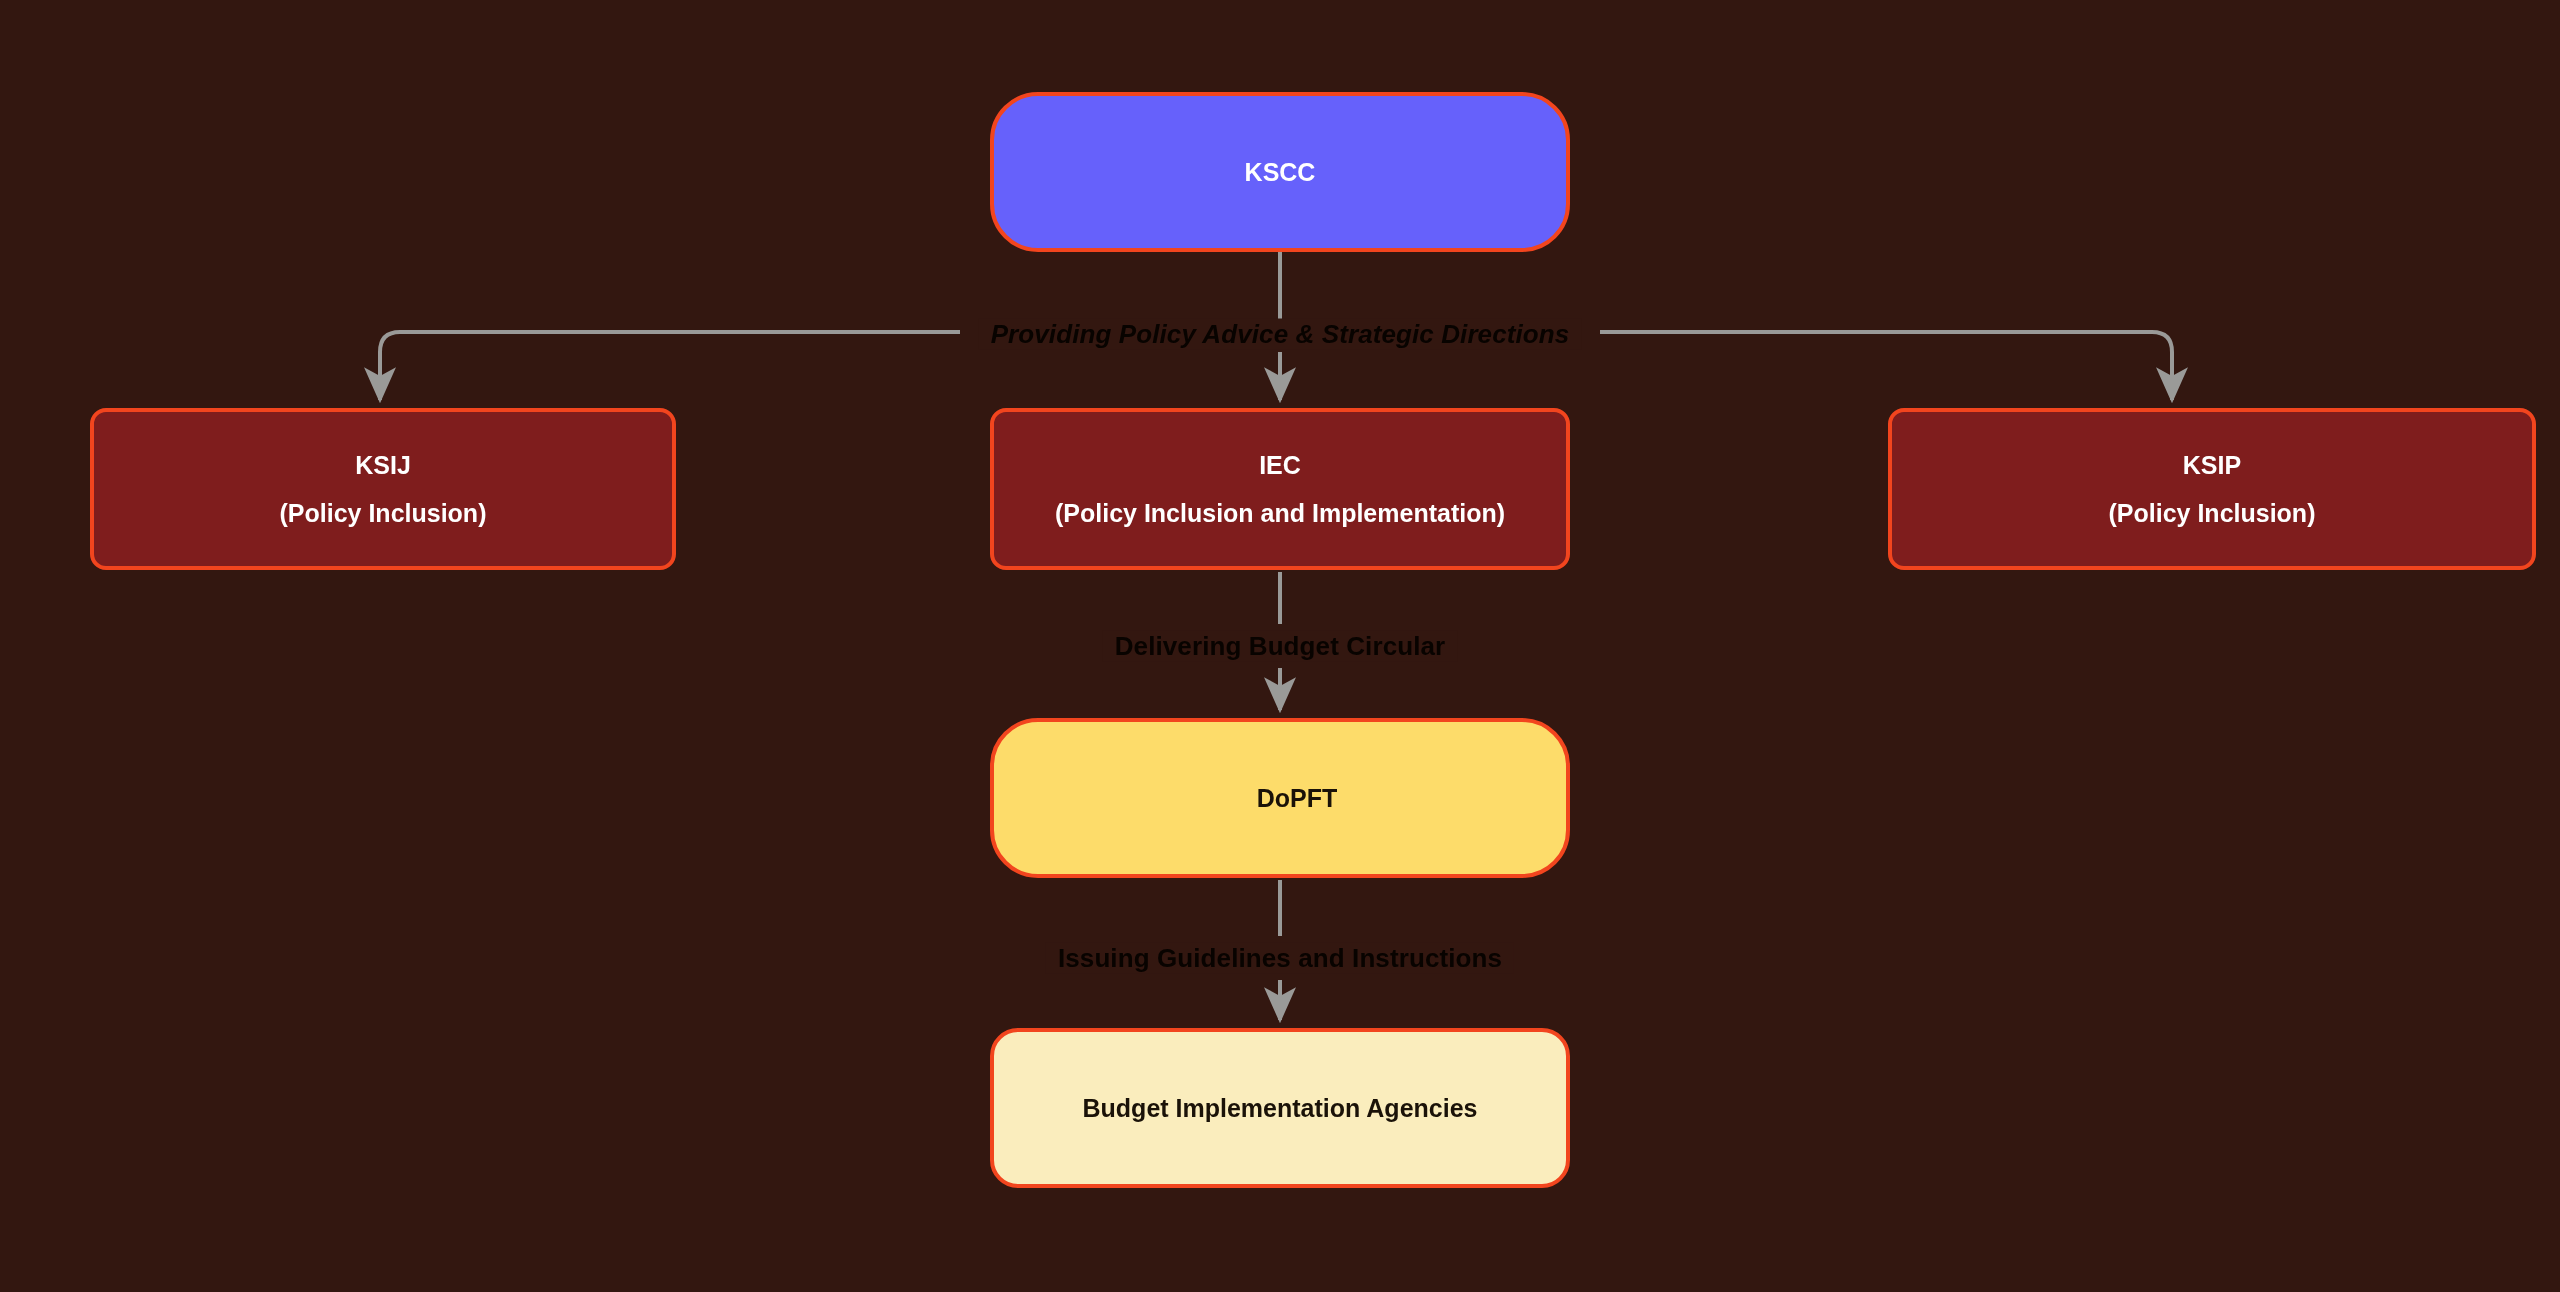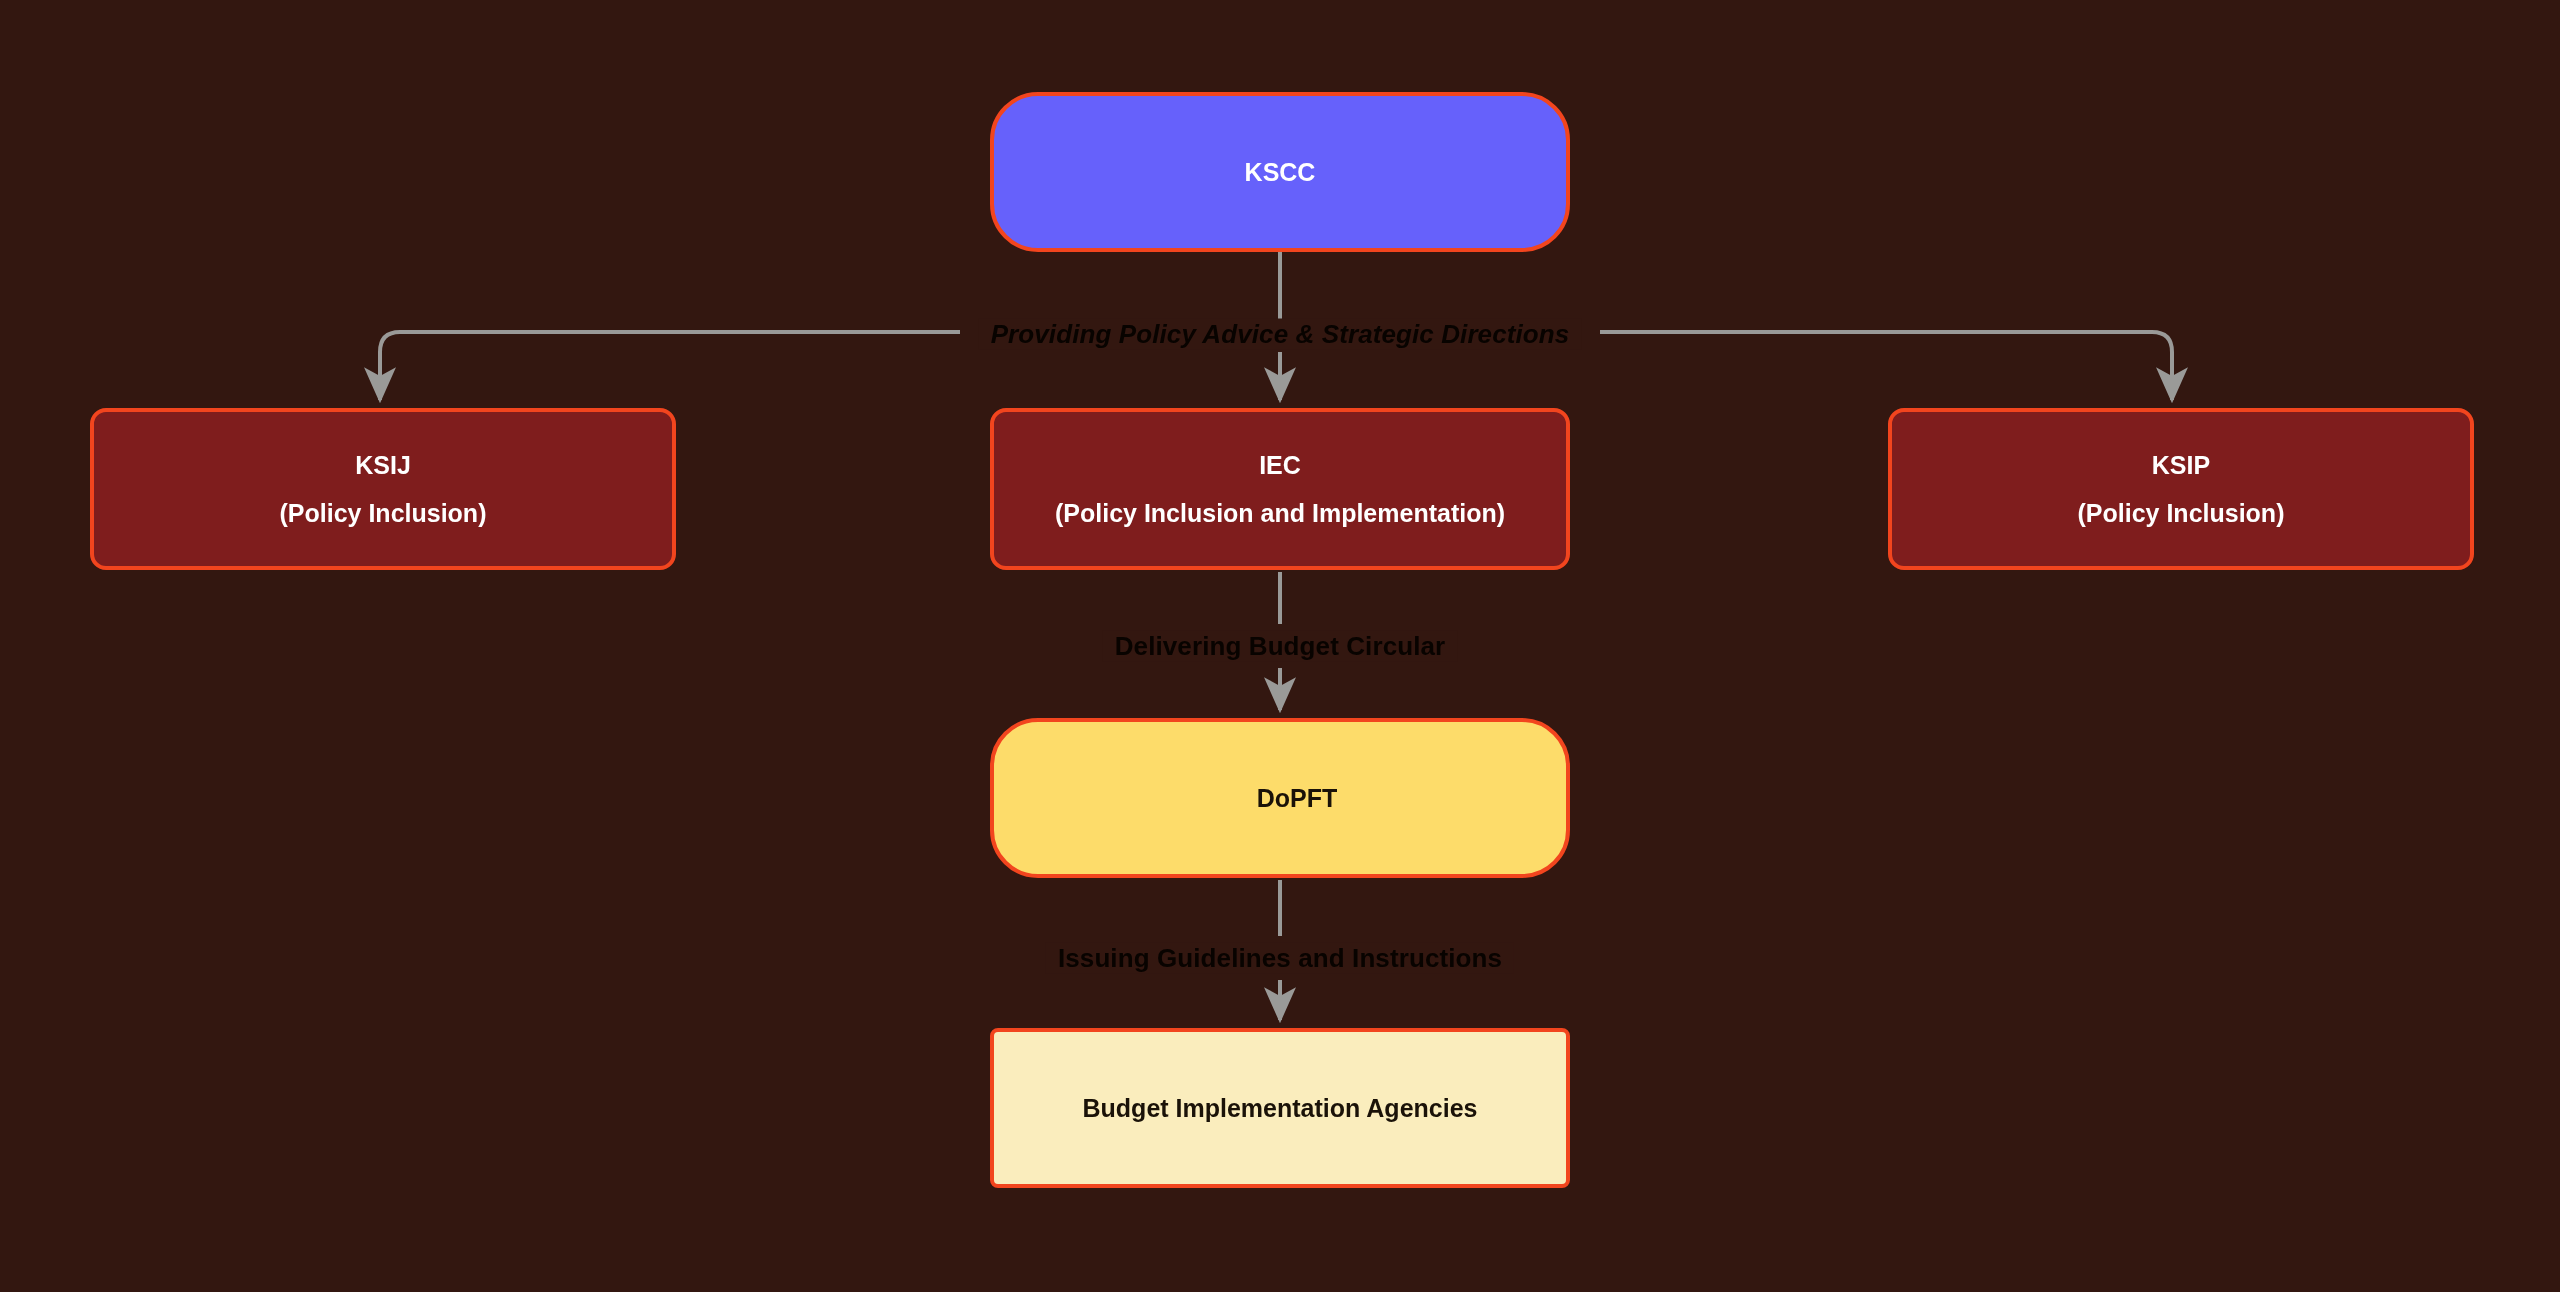--- a/index.html
+++ b/index.html
@@ -67,21 +67,21 @@
     height: 162px;
     background: #7f1d1d;
     border-color: #F2451E;
     border-radius: 16px;
     color: #FFFFFF;
     font-size: 25px;
     font-weight: 600;
   }
   #node-ksij { left: 90px;  width: 586px; }
   #node-iec  { left: 990px; width: 580px; }
-  #node-ksip { left: 1888px; width: 586px; }
+  #node-ksip { left: 1888px; width: 648px; }
   .node.red .subtitle {
     font-weight: 600;
     margin-top: 12px;
   }
 
   
   #node-dopft {
     left: 990px;
     top: 718px;
     width: 580px;
@@ -96,21 +96,21 @@
   }
 
   
   #node-agencies {
     left: 990px;
     top: 1028px;
     width: 580px;
     height: 160px;
     background: #FAEDBD;
     border-color: #F2451E;
-    border-radius: 8px;
+    border-radius: 28px;
     color: #1A1208;
     font-size: 25px;
     font-weight: 600;
   }
 
   
   .edge-label {
     position: absolute;
     color: #080300;
     font-size: 26px;

